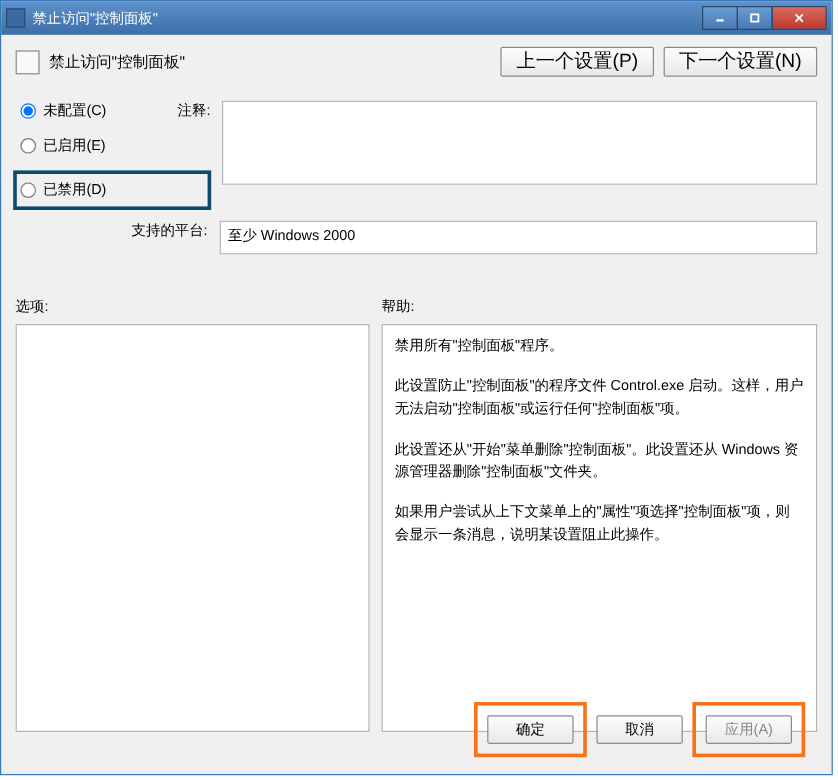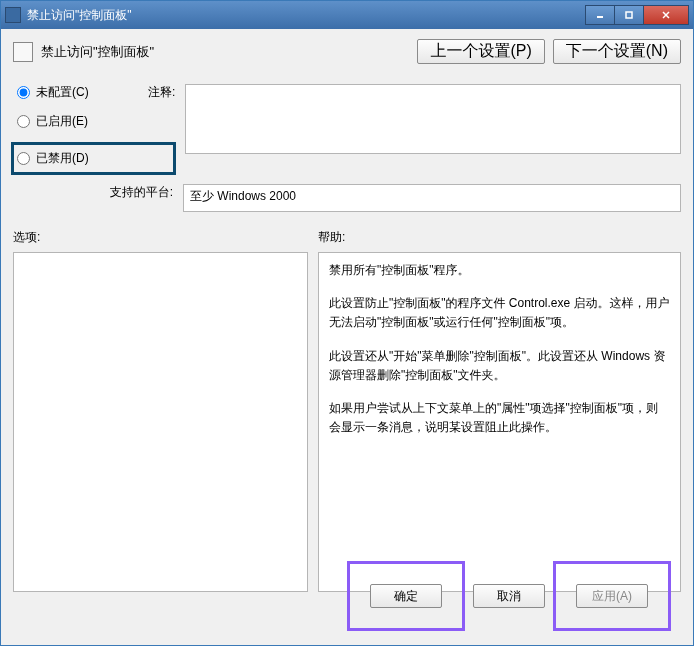--- a/index.html
+++ b/index.html
@@ -151,21 +151,21 @@
       flex: 1;
       height: 28px;
       border: 1px solid #b5b5b5;
       background: #fff;
       font-size: 12px;
       padding: 3px 6px;
       overflow-y: scroll;
     }
     .mid-labels {
       display: flex;
-      margin-top: 17px;
+      margin-top: 35px;
       margin-bottom: 6px;
     }
     .mid-labels .lbl-opt { width: 305px; font-size: 12px; }
     .mid-labels .lbl-help { flex: 1; font-size: 12px; }
     .panels {
       display: flex;
       gap: 10px;
       flex: 1;
       min-height: 0;
     }
@@ -196,22 +196,22 @@
       border: 1px solid #8a8a8a;
       background: linear-gradient(to bottom, #fdfdfd, #e8e8e8);
       font-size: 12px;
       cursor: pointer;
       border-radius: 2px;
     }
     .dlg-btn.disabled {
       color: #888;
     }
     .btn-highlight {
-      border: 3px solid #8b5cf6;
-      padding: 20px;
+      border: 3px solid #f97316;
+      padding: 8px;
       display: inline-block;
     }
   </style>
 </head>
 <body>
 
 <div class="window">
   <div class="titlebar">
     <div class="titlebar-icon"></div>
     <div class="titlebar-text">禁止访问"控制面板"</div>

